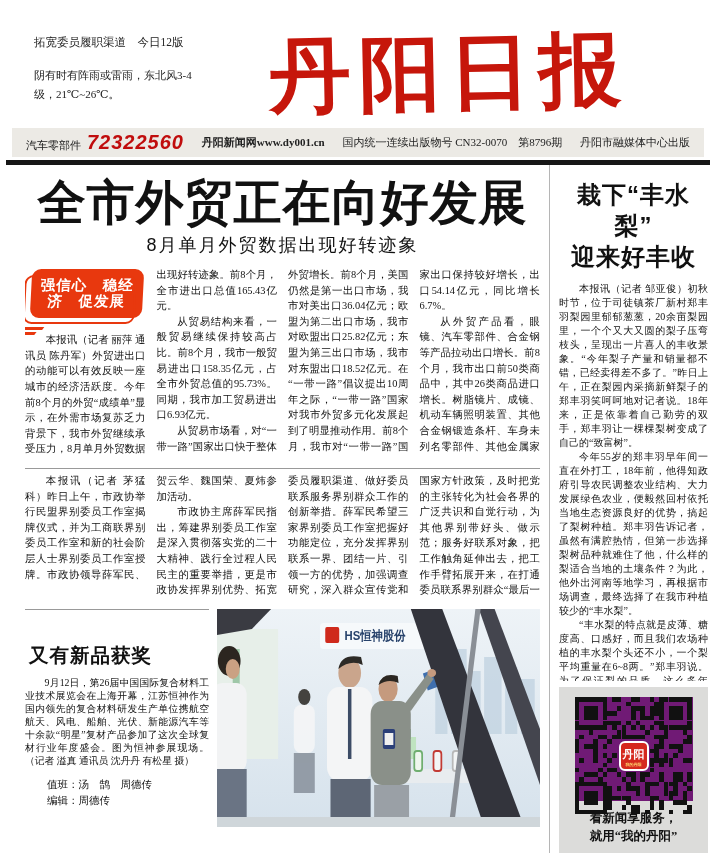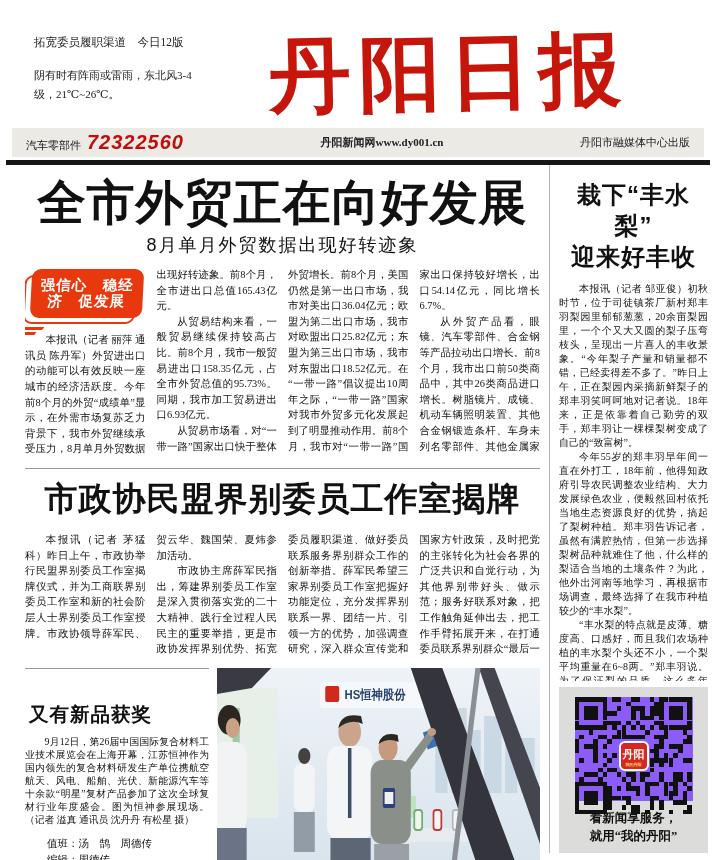--- a/index.html
+++ b/index.html
@@ -59,21 +59,21 @@
            font-size:10.5px;line-height:16px;color:#111;}
   .photo-wrap{flex:1;margin-left:8px;position:relative;}
   .photo-wrap svg{display:block;width:100%;height:100%;}
   
   .sb-title{text-align:center;font-size:24px;line-height:31px;font-weight:900;color:#111;
             margin:14px 0 10px 0;letter-spacing:1px;}
   .sb-article{flex:1;overflow:hidden;font-family:"Liberation Serif","DejaVu Serif",serif;
               font-size:10px;line-height:14px;text-align:justify;color:#111;}
   .sb-article p{margin:0;text-indent:2em;}
   .qr-panel{background:#dcdcda;margin-top:6px;padding:10px 8px 8px 8px;}
-  .qr-box{position:relative;width:118px;height:104px;background:#8b5cf6;margin:0 auto;}
+  .qr-box{position:relative;width:118px;height:104px;background:#701a75;margin:0 auto;}
   .qr-box i{position:absolute;width:4.7px;height:4.7px;background:#111;}
   .qr-logo{position:absolute;left:44px;top:44px;width:30px;height:30px;background:#d5281e;
            border-radius:6px;border:2px solid #fff;box-sizing:border-box;color:#fff;
            font-weight:bold;font-size:11px;line-height:15px;text-align:center;padding-top:4px;}
   .qr-logo small{display:block;font-size:4px;line-height:5px;color:#ffd76e;}
   .qr-caption{margin-top:8px;text-align:center;font-family:"Liberation Serif","DejaVu Serif",serif;
               font-size:12.5px;line-height:18px;font-weight:bold;color:#111;}
 </style>
 </head>
 <body>
@@ -87,20 +87,23 @@
     </div>
     <div class="masthead">丹阳日报</div>
   </div>
 
   <div class="info-bar">
     <span class="hotline">
       <span>汽车零部件</span>
       <span class="hotline-number">72322560</span>
     </span>
     <span class="website">丹阳新闻网www.dy001.cn</span>
+    <span>
+      <span>国内统一连续出版物号 CN32-0070</span>　<span>第8796期</span>
+    </span>
     <span>丹阳市融媒体中心出版</span>
   </div>
   <div class="black-rule"></div>
 
   <div class="content">
 
     <div class="main-col">
 
       <section>
         <h1 class="lead-headline">全市外贸正在向好发展</h1>
@@ -109,21 +112,20 @@
           <div class="badge">强信心　稳经济　促发展</div>
           <p>本报讯（记者 丽萍 通讯员 陈丹军）外贸进出口的动能可以有效反映一座城市的经济活跃度。今年前8个月的外贸“成绩单”显示，在外需市场复苏乏力背景下，我市外贸继续承受压力，8月单月外贸数据出现好转迹象。前8个月，全市进出口总值165.43亿元。</p>
           <p>从贸易结构来看，一般贸易继续保持较高占比。前8个月，我市一般贸易进出口158.35亿元，占全市外贸总值的95.73%。同期，我市加工贸易进出口6.93亿元。</p>
           <p>从贸易市场看，对“一带一路”国家出口快于整体外贸增长。前8个月，美国仍然是第一出口市场，我市对美出口36.04亿元；欧盟为第二出口市场，我市对欧盟出口25.82亿元；东盟为第三出口市场，我市对东盟出口18.52亿元。在“一带一路”倡议提出10周年之际，“一带一路”国家对我市外贸多元化发展起到了明显推动作用。前8个月，我市对“一带一路”国家出口保持较好增长，出口54.14亿元，同比增长6.7%。</p>
           <p>从外贸产品看，眼镜、汽车零部件、合金钢等产品拉动出口增长。前8个月，我市出口前50类商品中，其中26类商品进口增长。树脂镜片、成镜、机动车辆照明装置、其他合金钢锻造条杆、车身未列名零部件、其他金属家具等产品出口分别同比增长5.91%、17.11%、12.59%、9.14%、11.96%、38.08%。从外贸企业看，部分重点外工贸公司出口平稳。前8个月，淘镜、大赛璐、新泉汽车饰件、沃得农业机械、常诚车业等重点外工贸公司出口仍保持稳定增长。</p>
 
         </div>
       </section>
 
       <section class="second-story">
-        <h2 class="second-headline">市政协民盟界别委员工作室揭牌</h2>
         <div class="story-body second-body">
           <p>本报讯（记者 茅猛科）昨日上午，市政协举行民盟界别委员工作室揭牌仪式，并为工商联界别委员工作室和新的社会阶层人士界别委员工作室授牌。市政协领导薛军民、贺云华、魏国荣、夏炜参加活动。</p>
           <p>市政协主席薛军民指出，筹建界别委员工作室是深入贯彻落实党的二十大精神、践行全过程人民民主的重要举措，更是市政协发挥界别优势、拓宽委员履职渠道、做好委员联系服务界别群众工作的创新举措。薛军民希望三家界别委员工作室把握好功能定位，充分发挥界别联系一界、团结一片、引领一方的优势，加强调查研究，深入群众宣传党和国家方针政策，及时把党的主张转化为社会各界的广泛共识和自觉行动，为其他界别带好头、做示范；服务好联系对象，把工作触角延伸出去，把工作手臂拓展开来，在打通委员联系界别群众“最后一公里”上积极探索创新，为广大委员、界别群众有序参政议政开辟更多路径；开展好界别活动，把引领引导之责与服务群体之需相互贯通起来，精心选择兼具政策高度、社会热度和群体感知度的课题，使界别活动既契合党政中心工作，又符合服务对象实际需求，努力在凝聚共识、建言资政、服务民生等各方面作出新的界别贡献。</p>
 
         </div>
       </section>
 
       <div class="bottom-row">
         <section class="hengshen">
           <h3>

